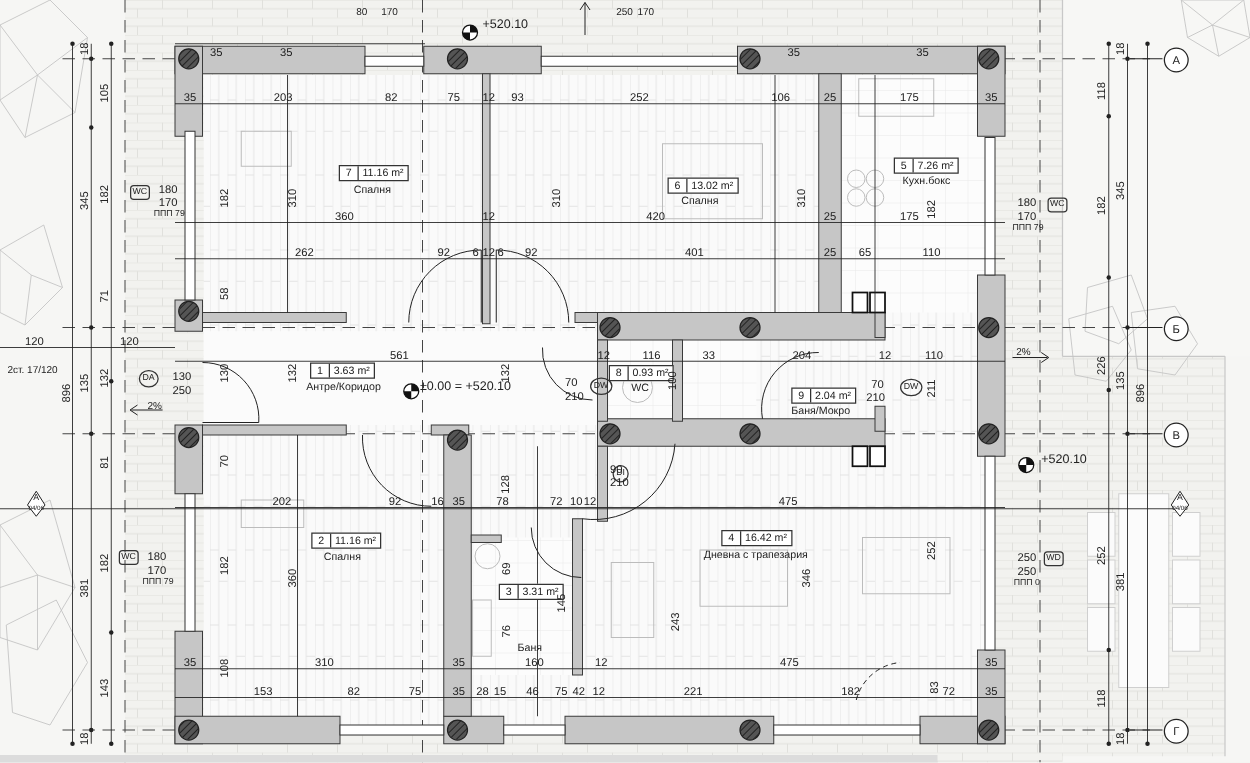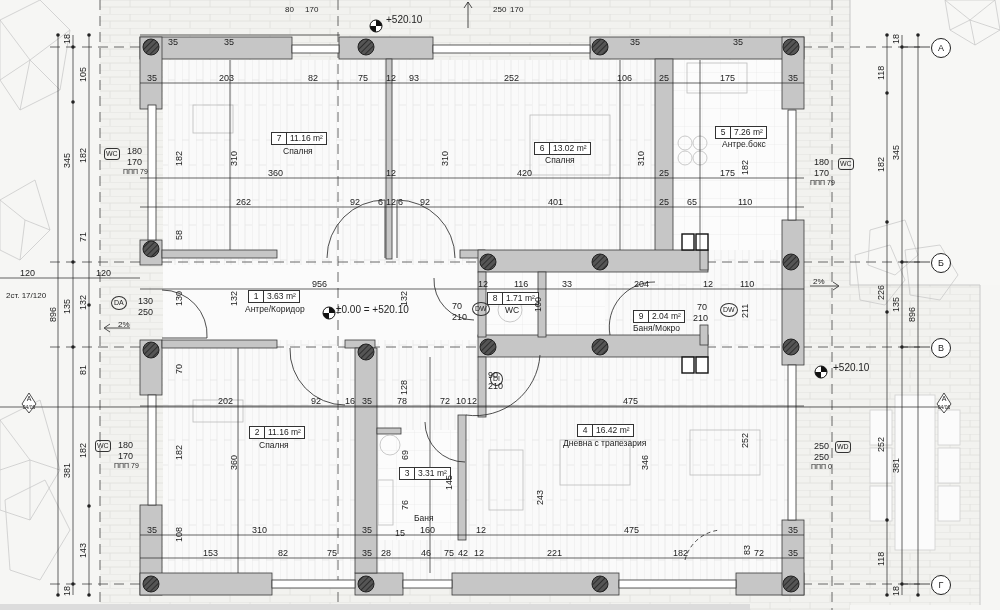--- a/index.html
+++ b/index.html
@@ -298,31 +298,31 @@
 <div class="room-tag" style="left:534px;top:142px;">
     <span class="num">6</span>
     <span class="area">13.02 m²</span>
   </div>
 <div class="room-name" style="left:545px;top:155px;">Спалня</div>
 
 <div class="room-tag" style="left:715px;top:126px;">
     <span class="num">5</span>
     <span class="area">7.26 m²</span>
   </div>
-<div class="room-name" style="left:722px;top:139px;">Антре.бокс</div>
+<div class="room-name" style="left:722px;top:139px;">Кухн.бокс</div>
 
 <div class="room-tag" style="left:248px;top:290px;">
     <span class="num">1</span>
     <span class="area">3.63 m²</span>
   </div>
 <div class="room-name" style="left:245px;top:304px;">Антре/Коридор</div>
 
 <div class="room-tag" style="left:487px;top:292px;">
     <span class="num">8</span>
-    <span class="area">1.71 m²</span>
+    <span class="area">0.93 m²</span>
   </div>
 <div class="room-name" style="left:505px;top:305px;">WC</div>
 
 <div class="room-tag" style="left:633px;top:310px;">
     <span class="num">9</span>
     <span class="area">2.04 m²</span>
   </div>
 <div class="room-name" style="left:633px;top:323px;">Баня/Мокро</div>
 
 <div class="room-tag" style="left:249px;top:426px;">
@@ -411,21 +411,21 @@
 <div class="lbl" style="left:350px;top:197px;">92</div>
 <div class="lbl" style="left:378px;top:197px;">6</div>
 <div class="lbl" style="left:386px;top:197px;">12</div>
 <div class="lbl" style="left:398px;top:197px;">6</div>
 <div class="lbl" style="left:420px;top:197px;">92</div>
 <div class="lbl" style="left:548px;top:197px;">401</div>
 <div class="lbl" style="left:659px;top:197px;">25</div>
 <div class="lbl" style="left:687px;top:197px;">65</div>
 <div class="lbl" style="left:738px;top:197px;">110</div>
 
-<div class="lbl" style="left:312px;top:279px;">956</div>
+<div class="lbl" style="left:312px;top:279px;">561</div>
 <div class="lbl" style="left:478px;top:279px;">12</div>
 <div class="lbl" style="left:514px;top:279px;">116</div>
 <div class="lbl" style="left:562px;top:279px;">33</div>
 <div class="lbl" style="left:634px;top:279px;">204</div>
 <div class="lbl" style="left:703px;top:279px;">12</div>
 <div class="lbl" style="left:740px;top:279px;">110</div>
 
 <div class="lbl" style="left:218px;top:396px;">202</div>
 <div class="lbl" style="left:311px;top:396px;">92</div>
 <div class="lbl" style="left:345px;top:396px;">16</div>
@@ -442,21 +442,21 @@
 <div class="lbl" style="left:420px;top:525px;">160</div>
 <div class="lbl" style="left:476px;top:525px;">12</div>
 <div class="lbl" style="left:624px;top:525px;">475</div>
 <div class="lbl" style="left:788px;top:525px;">35</div>
 
 <div class="lbl" style="left:203px;top:548px;">153</div>
 <div class="lbl" style="left:278px;top:548px;">82</div>
 <div class="lbl" style="left:327px;top:548px;">75</div>
 <div class="lbl" style="left:362px;top:548px;">35</div>
 <div class="lbl" style="left:381px;top:548px;">28</div>
-<div class="lbl" style="left:395px;top:528px;">15</div>
+<div class="lbl" style="left:395px;top:548px;">15</div>
 <div class="lbl" style="left:421px;top:548px;">46</div>
 <div class="lbl" style="left:444px;top:548px;">75</div>
 <div class="lbl" style="left:458px;top:548px;">42</div>
 <div class="lbl" style="left:474px;top:548px;">12</div>
 <div class="lbl" style="left:547px;top:548px;">221</div>
 <div class="lbl" style="left:673px;top:548px;">182</div>
 <div class="lbl" style="left:754px;top:548px;">72</div>
 <div class="lbl" style="left:788px;top:548px;">35</div>
 
 <div class="lbl" style="left:20px;top:268px;">120</div>

